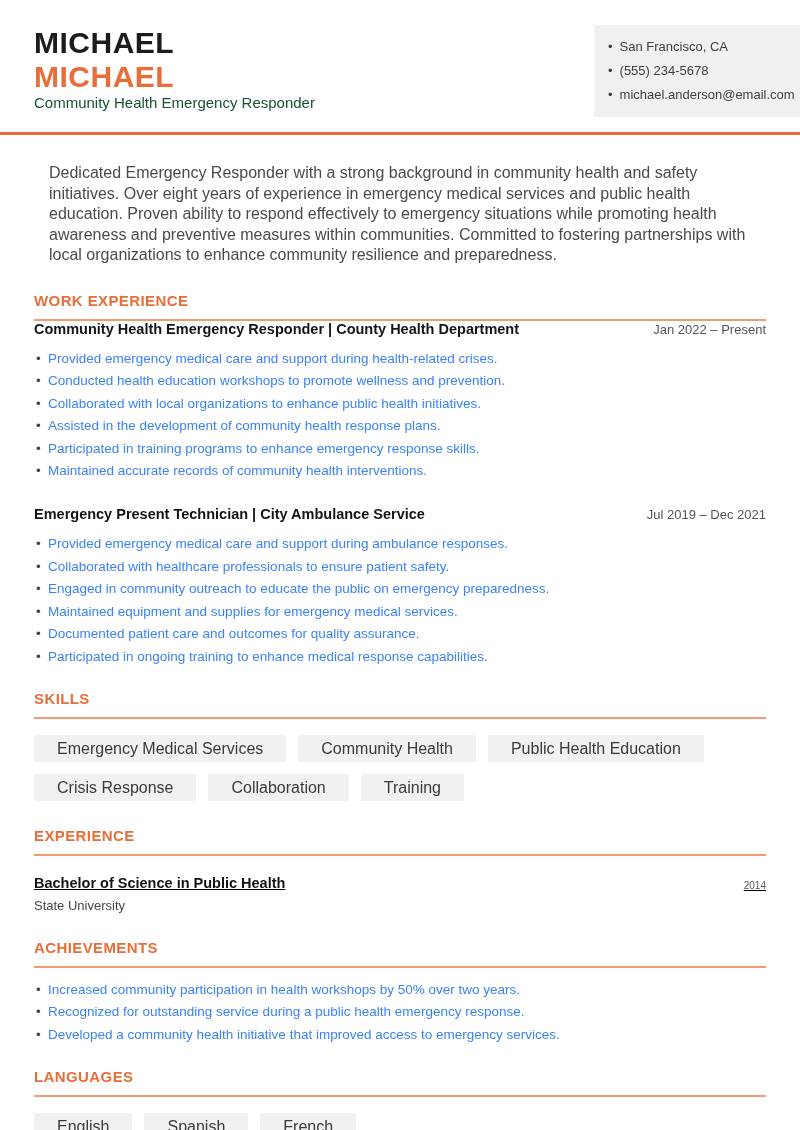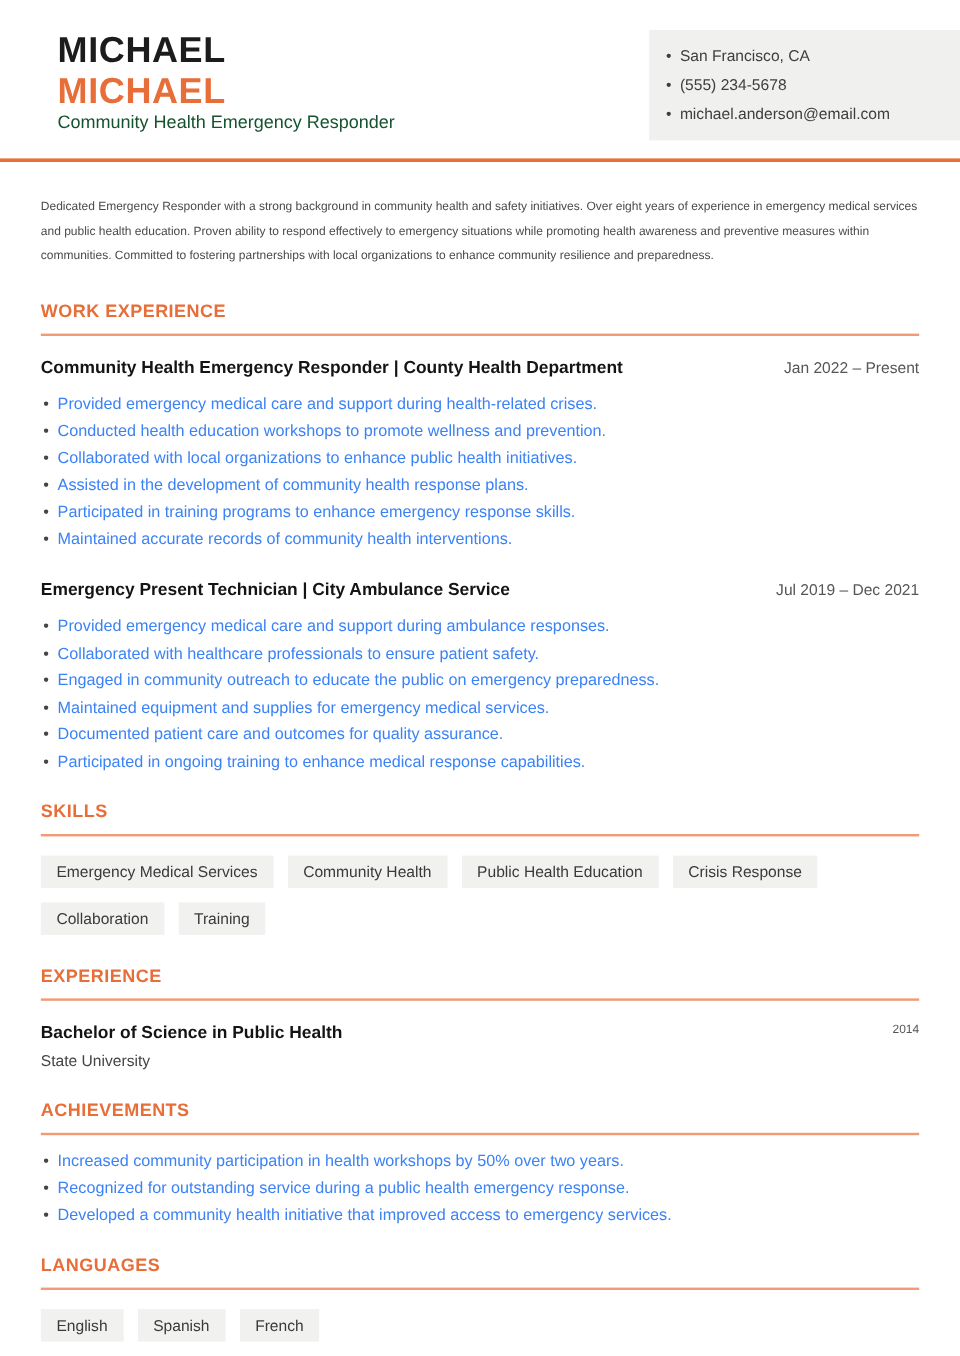--- a/index.html
+++ b/index.html
@@ -11,50 +11,50 @@
     --contact-bg:#F0F0EE;
     --chip-bg:#F1F1EF;
   }
   *{margin:0;padding:0;box-sizing:border-box;}
   html,body{background:#fff;}
   body{font-family:"Liberation Sans","DejaVu Sans",sans-serif;}
   .page{width:800px;height:1130px;background:#fff;overflow:hidden;position:relative;}
 
   
   .header{position:relative;height:135px;border-bottom:3px solid var(--accent);}
-  .name-block{padding:26px 0 0 48px;}
+  .name-block{padding:26px 0 0 34px;}
   .first-name,.last-name{font-size:30px;font-weight:bold;letter-spacing:.5px;line-height:34px;color:var(--heading-text);}
   .last-name{color:var(--accent);}
   .header-job-title{font-size:15px;color:#14532d;}
-  .contact-card{position:absolute;top:25px;right:0;width:259px;background:var(--contact-bg);padding:10px 16px 10px 14px;}
+  .contact-card{position:absolute;top:25px;right:0;width:206px;background:var(--contact-bg);padding:10px 16px 10px 14px;}
   .contact-card ul{list-style:none;}
   .contact-card li{font-size:13px;color:#3E3E3E;padding:5px 0;line-height:14px;}
   .contact-card li::before{content:"•";margin-right:7px;color:#3E3E3E;}
 
   
   .content{padding:0 34px;}
-  .summary{margin-top:28px;font-size:10px;line-height:20.5px;color:var(--body-text);}
+  .summary{margin-top:28px;font-size:16px;line-height:20.5px;color:var(--body-text);margin-left:15px;}
 
   .section{margin-top:26px;}
   .section-heading{font-size:15px;font-weight:bold;color:var(--accent);letter-spacing:.4px;padding-bottom:10px;border-bottom:2px solid var(--accent-line);}
 
-  .job{margin-top:19px;}
+  .job{}
   .job + .job{margin-top:28px;}
   .job-header{display:flex;justify-content:space-between;align-items:baseline;}
   .job-title{font-size:14.5px;font-weight:bold;color:#141414;}
   .job-date{font-size:13px;color:var(--muted-text);white-space:nowrap;}
   ul.bullets{list-style:none;margin-top:15px;}
   ul.bullets li{font-size:13.5px;color:#3b82f6;line-height:14px;padding:0 0 0 14px;position:relative;margin-bottom:8.5px;}
   ul.bullets li::before{content:"•";position:absolute;left:2px;color:#454545;}
 
   .chip-row{display:flex;flex-wrap:wrap;gap:12px;margin-top:16px;}
-  .chip{background:var(--chip-bg);border-radius:0;padding:7px 13px;font-size:13px;color:#3A3A3A;line-height:13px;}
+  .chip{background:var(--chip-bg);border-radius:0;padding:7px 23px;font-size:16px;color:#3A3A3A;line-height:13px;}
 
   .edu-entry{margin-top:19px;}
-  .edu-header{display:flex;justify-content:space-between;align-items:flex-start;}
+  .edu-header{display:flex;justify-content:space-between;align-items:flex-end;text-decoration:underline;}
   .edu-degree{font-size:14.5px;font-weight:bold;color:#141414;}
   .edu-year{font-size:10px;color:var(--muted-text);}
   .edu-school{margin-top:7px;font-size:13px;color:#454545;}
 </style>
 </head>
 <body>
 
 <div class="page">
 
   <header class="header">

